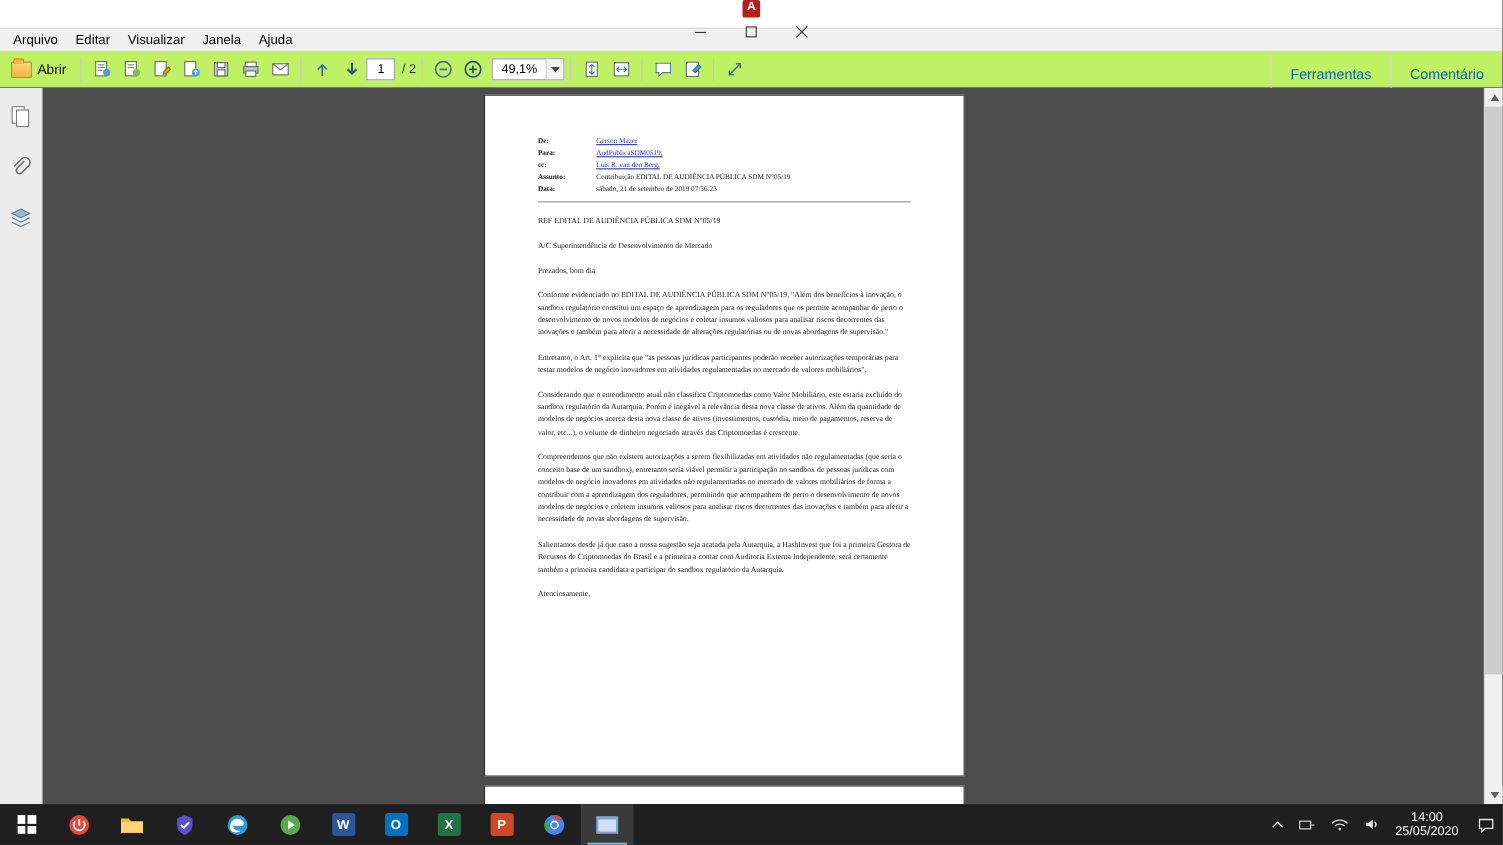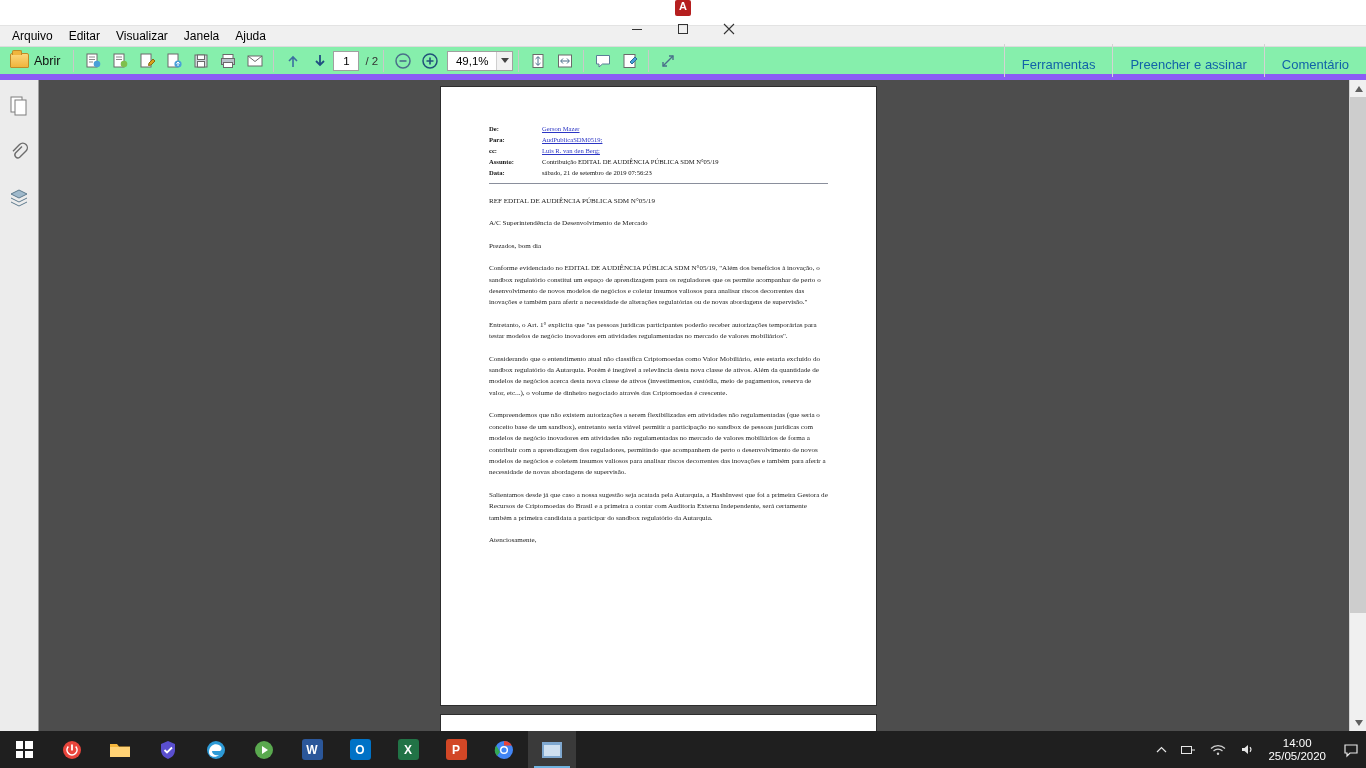--- a/index.html
+++ b/index.html
@@ -62,24 +62,24 @@
   }
   .menu-item {
     font-size: 12px;
     color: #000;
     padding: 2px 8px;
   }
 
   
   .toolbar {
     height: 33px;
-    background: #86efac;
+    background: #bef264;
     display: flex;
     align-items: center;
-    border-bottom: 6px solid #8b5cf6;
+    border-bottom: 1px solid #8b5cf6;
     position: relative;
   }
   .tb-open {
     display: flex; align-items: center;
     padding: 0 8px 0 6px;
     height: 26px;
     margin-left: 4px;
   }
   .tb-open .lbl { font-size: 12.5px; color: #111; margin-left: 5px; }
   .folder {
@@ -472,21 +472,20 @@
 
   <div class="tbtn">
     <svg width="18" height="18" viewBox="0 0 18 18">
         <path d="M4 10v4h4M14 8V4h-4" fill="none" stroke="#4a6f8a" stroke-width="1.4"></path>
         <path d="M4 14l5-5M14 4l-5 5" stroke="#4a6f8a" stroke-width="1.4"></path>
       </svg>
   </div>
 
   <div class="right-tools">
     <div class="rt-item">Ferramentas</div>
-    <div class="rt-item">Preencher e assinar</div>
     <div class="rt-item">Comentário</div>
   </div>
 </div>
 
 <div class="main">
 
   <div class="leftbar">
     <div class="lb-btn">
       <svg width="20" height="22" viewBox="0 0 20 22">
           <rect x="2" y="2" width="11" height="15" fill="#fff" stroke="#7c7c7c"></rect>

